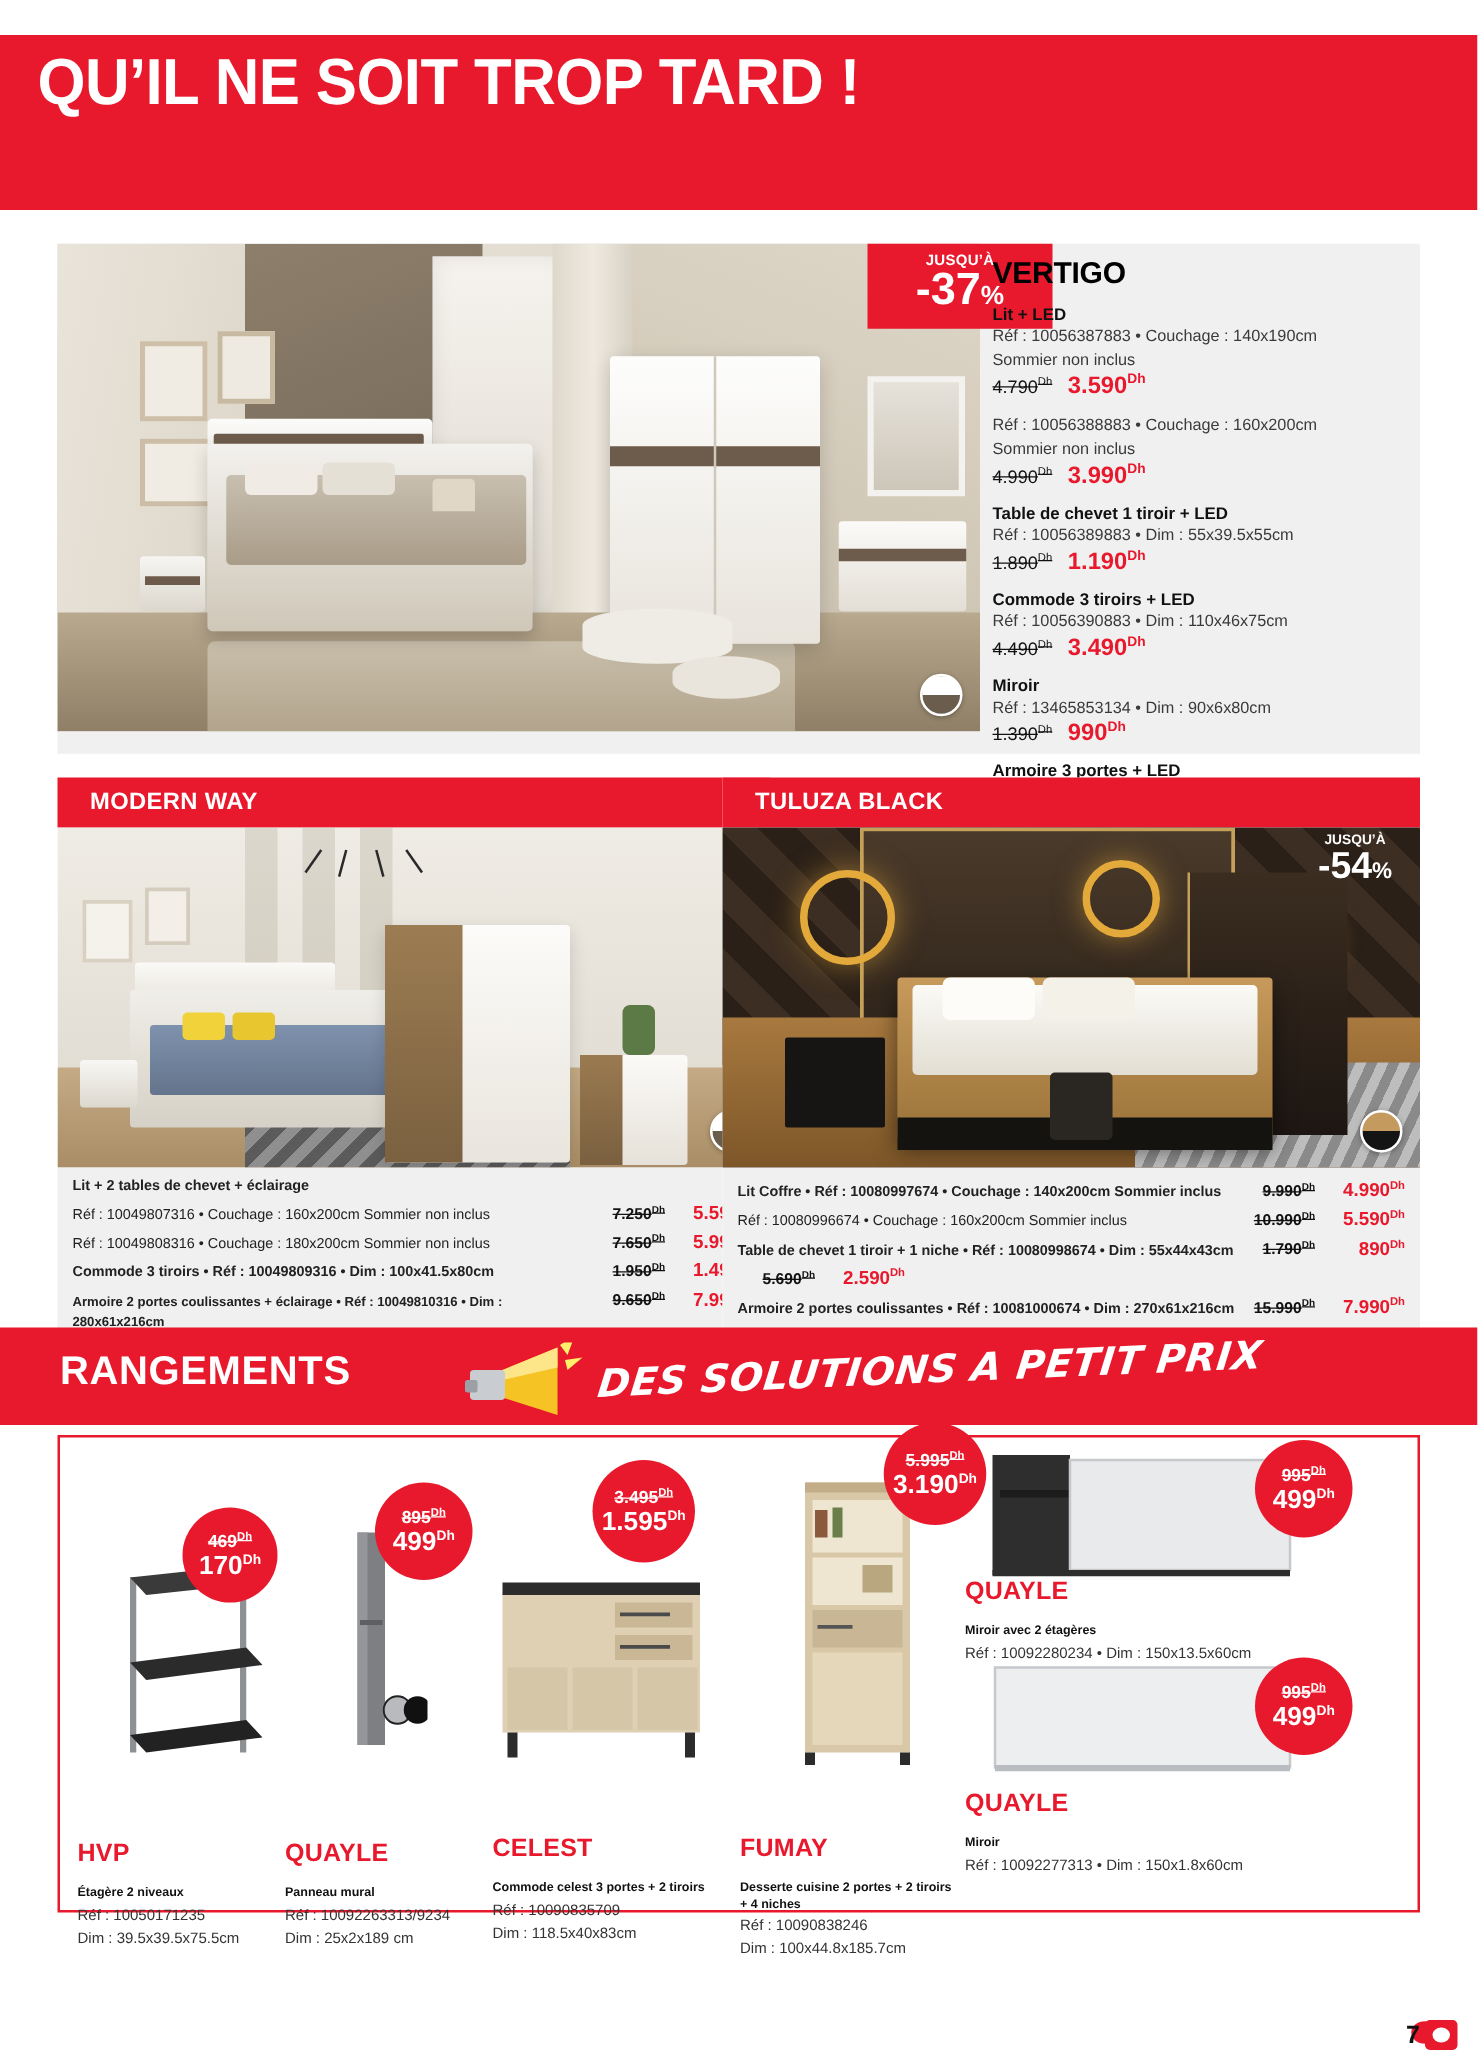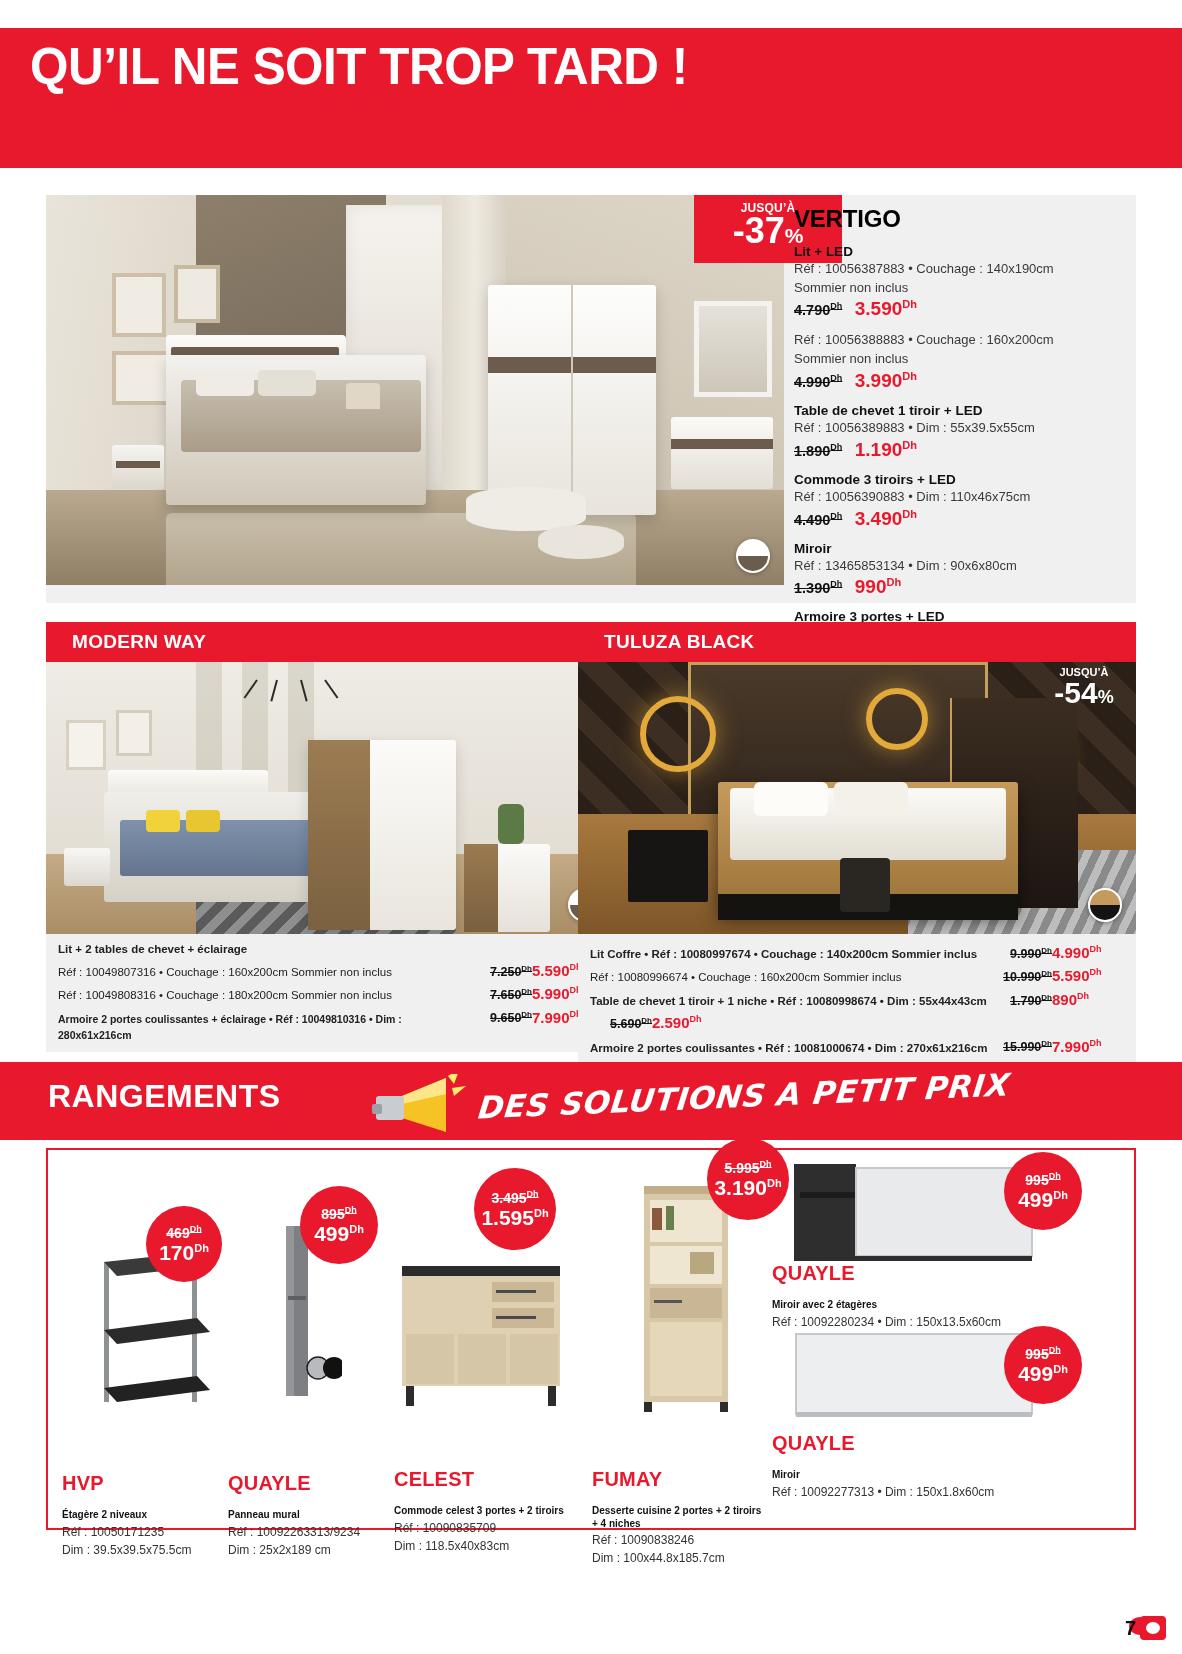--- a/index.html
+++ b/index.html
@@ -113,41 +113,41 @@
   .promo-badge .jusqu { font-size:12px; font-weight:700; letter-spacing:.2px; }
   .promo-badge .pct { font-size:36px; font-weight:800; line-height:1; margin-top:-2px; }
   .promo-badge .pct small { font-size:21px; }
 
   .vg-info { position:absolute; left:748px; top:10px; width:332px; }
   .brand-title { font-size:24px; font-weight:800; color:#000; letter-spacing:-0.2px; }
   .item { margin-top:11px; }
   .item-name { font-size:13.5px; font-weight:700; color:#111; }
   .item-ref { font-size:13px; color:#3a3a3a; margin-top:1px; line-height:1.35; }
   .price-row { margin-top:2px; }
-  .old-price { font-size:14.5px; font-weight:700; color:#111; text-decoration:line-through; }
+  .old-price { font-size:14.5px; font-weight:400; color:#111; text-decoration:line-through; }
   .old-price sup { font-size:9px; }
   .new-price { font-size:19px; font-weight:800; color:#e8192c; margin-left:8px; }
   .new-price sup { font-size:11px; }
 
   
   .panel { position:absolute; background:#fff; }
   .panel-head {
     background:#e8192c; color:#fff; font-size:19px; font-weight:800;
     padding:9px 0 9px 26px; letter-spacing:.3px;
   }
   .panel-photo { position:relative; width:100%; overflow:hidden; }
   .panel-specs { background:#f0f0f0; padding:7px 12px 9px 12px; }
   .spec-line { display:flex; align-items:baseline; font-size:11.5px; color:#222;
     line-height:1.55; }
   .spec-txt { flex:1; }
   .spec-txt b { font-weight:700; }
   .spec-old { font-size:12.5px; font-weight:700; text-decoration:line-through;
     color:#111; width:62px; text-align:right; }
   .spec-old sup { font-size:8px; }
-  .spec-new { font-size:15px; font-weight:800; color:#e8192c; width:72px; text-align:left; }
+  .spec-new { font-size:15px; font-weight:800; color:#e8192c; width:72px; text-align:right; }
   .spec-new sup { font-size:9px; }
 
   
   .mw-wall { position:absolute; inset:0;
     background:linear-gradient(180deg,#efece5,#ddd8cd); }
   .mw-stripe { position:absolute; top:0; width:26px; height:100%;
     background:rgba(170,160,140,.28); }
   .mw-floor { position:absolute; left:0; bottom:0; width:100%; height:80px;
     background:linear-gradient(180deg,#c4ab86,#a98d66); }
   .mw-rug { position:absolute; left:150px; bottom:0; width:260px; height:62px;
@@ -402,20 +402,25 @@
       <span class="spec-txt">Réf : 10049807316 • Couchage : 160x200cm Sommier non inclus</span>
       <span class="spec-old"><span>7.250</span><sup>Dh</sup></span>
       <span class="spec-new"><span>5.590</span><sup>Dh</sup></span>
     </div>
     <div class="spec-line">
       <span class="spec-txt">Réf : 10049808316 • Couchage : 180x200cm Sommier non inclus</span>
       <span class="spec-old"><span>7.650</span><sup>Dh</sup></span>
       <span class="spec-new"><span>5.990</span><sup>Dh</sup></span>
     </div>
     <div class="spec-line">
+      <span class="spec-txt"><b>Commode 3 tiroirs • Réf : 10049809316 • Dim : 100x41.5x80cm</b></span>
+      <span class="spec-old"><span>1.950</span><sup>Dh</sup></span>
+      <span class="spec-new"><span>1.490</span><sup>Dh</sup></span>
+    </div>
+    <div class="spec-line">
       <span class="spec-txt" style="font-size:10.5px;"><b>Armoire 2 portes coulissantes + éclairage • Réf : 10049810316 • Dim : 280x61x216cm</b></span>
       <span class="spec-old"><span>9.650</span><sup>Dh</sup></span>
       <span class="spec-new"><span>7.990</span><sup>Dh</sup></span>
     </div>
   </div>
 </div>
 
 <div class="panel" style="left:578px;top:622px;width:558px;">
   <div class="panel-head">TULUZA BLACK</div>
   <div class="panel-photo" style="height:272px;">

